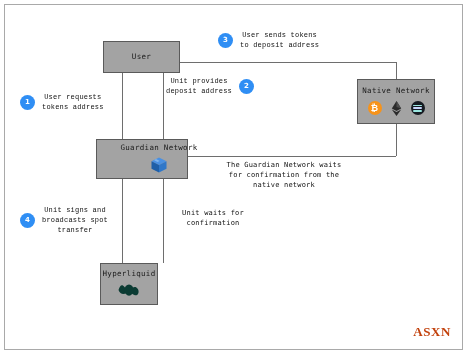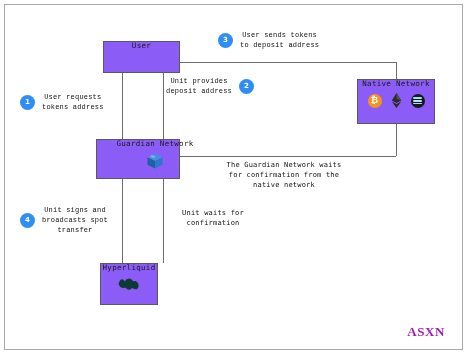--- a/index.html
+++ b/index.html
@@ -27,36 +27,37 @@
     border: 1px solid #a9a9a9;
     box-sizing: border-box;
     background: #ffffff;
   }
 
   
   .node {
     position: absolute;
     box-sizing: border-box;
     border: 1px solid #5a5a5a;
-    background: #8b5cf6;
+    background: #a3a3a3;
     display: flex;
     flex-direction: column;
     align-items: center;
+    justify-content: center;
     z-index: 5;
   }
   .node-label {
     font-family: "DejaVu Sans Mono", monospace;
     font-size: 7.5px;
     color: #1a1a1a;
     letter-spacing: 0.3px;
     line-height: 1.1;
     white-space: nowrap;
   }
   #node-user      { left: 103px; top: 41px;  width: 77px; height: 32px; }
-  #node-guardian  { left: 96px;  top: 139px; width: 84px; height: 40px; padding-left: 34px; }
+  #node-guardian  { left: 96px;  top: 139px; width: 92px; height: 40px; padding-left: 34px; }
   #node-native    { left: 357px; top: 79px;  width: 78px; height: 45px; }
   #node-hyper     { left: 100px; top: 263px; width: 58px; height: 42px; }
 
   .node-icons {
     display: flex;
     flex-direction: row;
     align-items: center;
     justify-content: center;
     gap: 9px;
     margin-top: 5px;
@@ -173,27 +174,27 @@
   #ann2 { left: 166px; top: 76px;  }
   #ann3 { left: 218px; top: 30px;  }
   #ann4 { left: 20px;  top: 205px; }
 
   #txt-guardian-wait { left: 219px; top: 160px; width: 130px; }
   #txt-unit-wait     { left: 163px; top: 208px; width: 100px; }
 
   
   .watermark {
     position: absolute;
-    right: 23px;
+    right: 17px;
     bottom: 15px;
     font-family: "Liberation Serif", "DejaVu Serif", serif;
     font-size: 13px;
     font-weight: bold;
     letter-spacing: 0.6px;
-    color: #a21caf;
+    color: #c2410c;
     z-index: 7;
   }
 </style>
 </head>
 <body>
 
 <div id="canvas">
   <div class="frame"></div>
 
   <div class="line v" style="left:122px; top:73px; height:66px;"></div>

